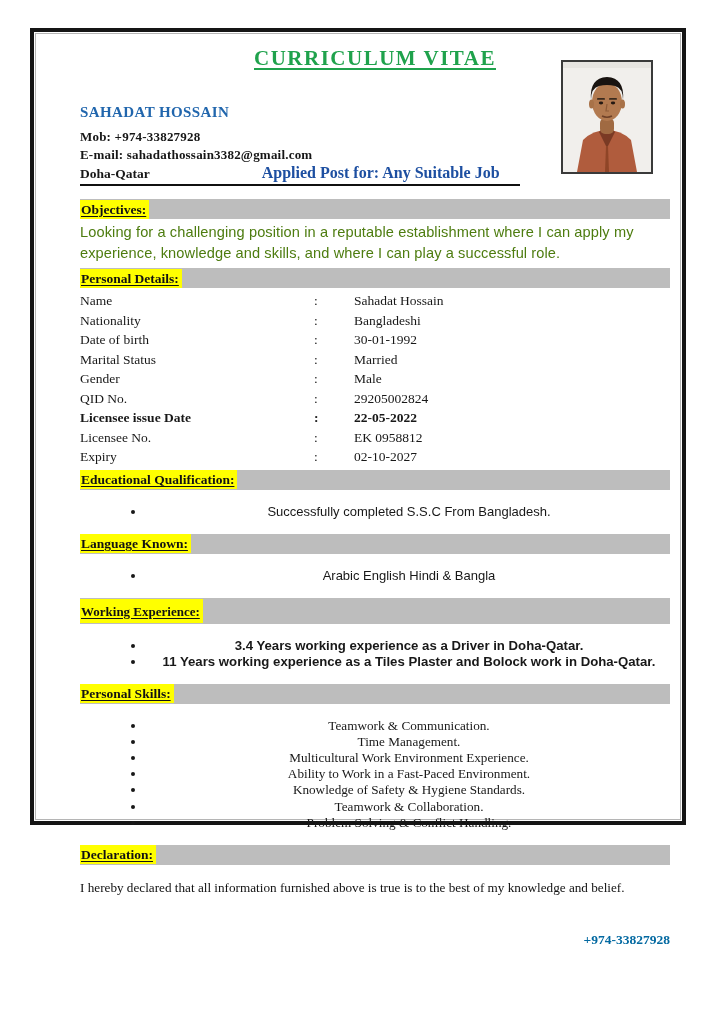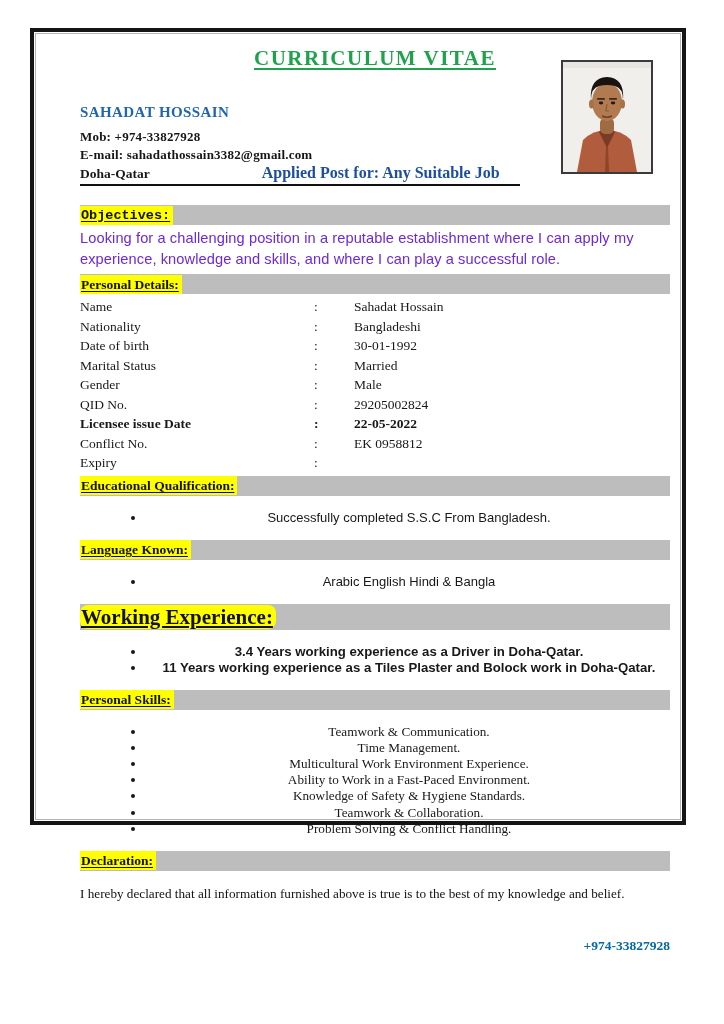--- a/index.html
+++ b/index.html
@@ -34,26 +34,26 @@
   }
   .loc{font-weight:bold;font-size:13.5px;text-align:right;}
   .applied{font-weight:bold;font-size:16px;color:#1d4fa1;margin-left:112px;}
   .bar{
     margin-top:3px;height:20px;background:#bdbdbd;display:flex;align-items:center;
   }
   .bar .hl{
     background:#ffff00;font-weight:bold;font-size:13.5px;line-height:18px;
     text-decoration:underline;text-underline-offset:2px;padding:1px 3px 0 1px;color:#121212;
   }
-  .bar-objectives{margin-top:19px;font-family:Liberation Mono, monospace;}
+  .bar-objectives{margin-top:13px;}
   .bar-lg{height:26px;margin-top:4px;}
-  .bar-lg .hl{font-size:21px;line-height:23px;border-radius:8px;}
+  .bar-lg .hl{font-size:13px;line-height:23px;}
   .obj-text{
     margin:3px 0 4px 0;font-family:"Liberation Sans",sans-serif;
-    font-size:14.6px;line-height:21px;color:#6d28d9;max-width:612px;letter-spacing:.1px;
+    font-size:14.6px;line-height:21px;color:#4d7c0f;max-width:612px;letter-spacing:.1px;
   }
   .pd-table{margin:3px 0 1px 0;}
   .pd-row{display:flex;font-size:13.5px;line-height:19.5px;}
   .pd-label{width:234px;flex:0 0 234px;}
   .pd-sep{width:40px;flex:0 0 40px;}
   .pd-value{flex:1;}
   .pd-row.bold{font-weight:bold;}
   ul.blist{margin:14px 0;padding-left:66px;}
   ul.blist li{margin:0;padding-left:2px;text-align:center;}
   .sans li{font-family:"Liberation Sans",sans-serif;font-size:13px;line-height:16px;}
@@ -149,27 +149,28 @@
           <span class="pd-label">QID No.</span>
           <span class="pd-sep">:</span>
           <span class="pd-value">29205002824</span>
         </div>
         <div class="pd-row bold">
           <span class="pd-label">Licensee issue Date</span>
           <span class="pd-sep">:</span>
           <span class="pd-value">22-05-2022</span>
         </div>
         <div class="pd-row">
-          <span class="pd-label">Conflict No.</span>
+          <span class="pd-label">Licensee No.</span>
           <span class="pd-sep">:</span>
           <span class="pd-value">EK 0958812</span>
         </div>
         <div class="pd-row">
           <span class="pd-label">Expiry</span>
           <span class="pd-sep">:</span>
+          <span class="pd-value">02-10-2027</span>
         </div>
       </div>
 
     <div class="bar">
       <span class="hl">Educational Qualification:</span>
     </div>
     <ul class="blist sans">
 
     <li>Successfully completed S.S.C From Bangladesh.</li>
       </ul>

